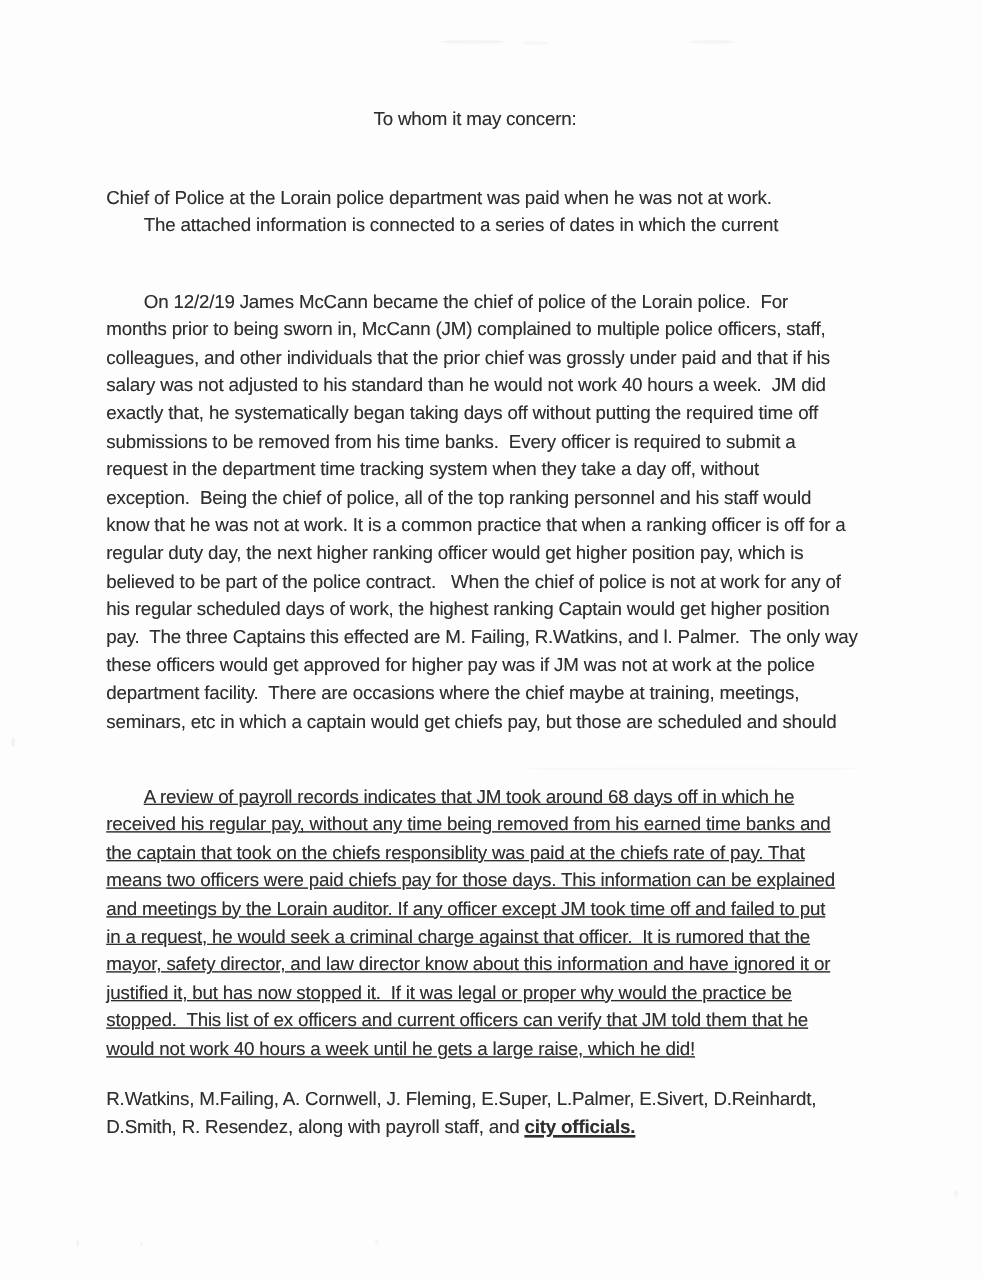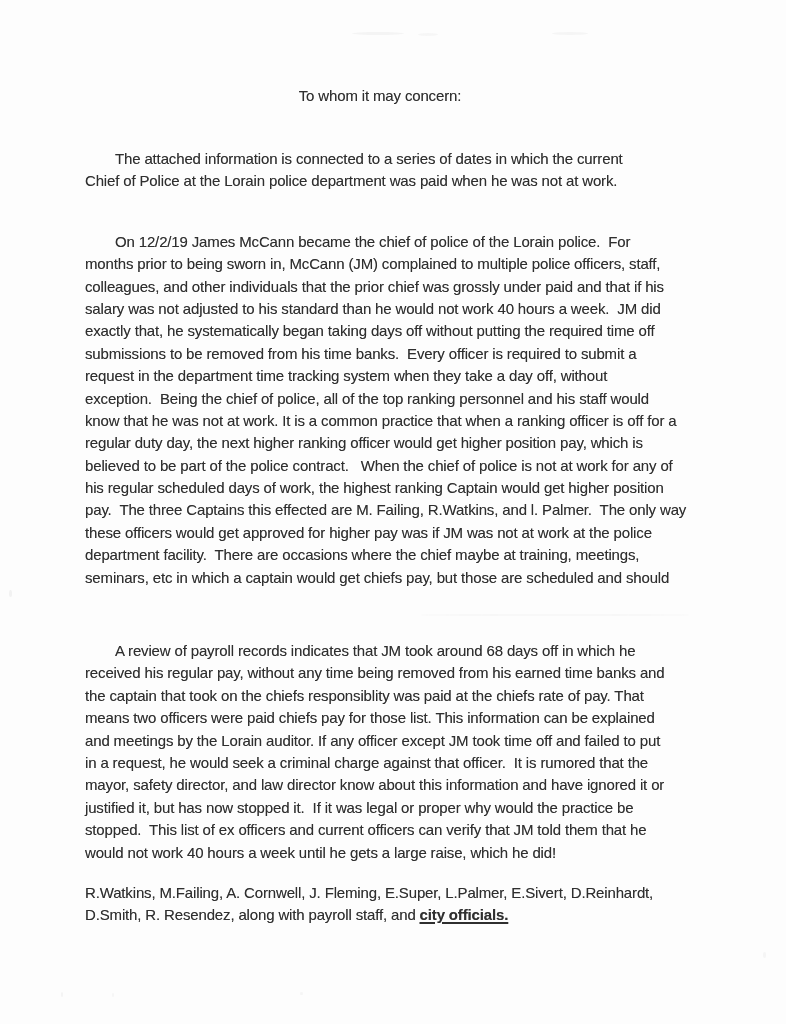--- a/index.html
+++ b/index.html
@@ -29,21 +29,21 @@
     transform: translateX(-13px);
   }
   .letter-body { margin-left: 85px; }
   .para .line {
     height: 22.4px;
     line-height: 22.4px;
     white-space: pre;
   }
   .p0 { margin-top: 41px; }
   .p1 { margin-top: 38px; }
-  .p2 { margin-top: 51px; }
+  .p2 { margin-top: 38px; text-decoration: underline; }
   .line.indent { padding-left: 30px; }
   .closing {
     margin-left: 85px;
     margin-top: 18px;
   }
   .closing .line {
     height: 22.4px;
     line-height: 22.4px;
     white-space: pre;
   }
@@ -73,22 +73,22 @@
 </head>
 <body>
 
 <div class="page">
 
   <div class="salutation">To whom it may concern:</div>
 
   <div class="letter-body">
 
   <div class="para p0">
+        <div class="line">Chief of Police at the Lorain police department was paid when he was not at work.</div>
         <div class="line indent">The attached information is connected to a series of dates in which the current</div>
-        <div class="line">Chief of Police at the Lorain police department was paid when he was not at work.</div>
       </div>
       <div class="para p1">
         <div class="line indent">On 12/2/19 James McCann became the chief of police of the Lorain police.  For</div>
         <div class="line">months prior to being sworn in, McCann (JM) complained to multiple police officers, staff,</div>
         <div class="line">colleagues, and other individuals that the prior chief was grossly under paid and that if his</div>
         <div class="line">salary was not adjusted to his standard than he would not work 40 hours a week.  JM did</div>
         <div class="line">exactly that, he systematically began taking days off without putting the required time off</div>
         <div class="line">submissions to be removed from his time banks.  Every officer is required to submit a</div>
         <div class="line">request in the department time tracking system when they take a day off, without</div>
         <div class="line">exception.  Being the chief of police, all of the top ranking personnel and his staff would</div>
@@ -98,21 +98,21 @@
         <div class="line">his regular scheduled days of work, the highest ranking Captain would get higher position</div>
         <div class="line">pay.  The three Captains this effected are M. Failing, R.Watkins, and l. Palmer.  The only way</div>
         <div class="line">these officers would get approved for higher pay was if JM was not at work at the police</div>
         <div class="line">department facility.  There are occasions where the chief maybe at training, meetings,</div>
         <div class="line">seminars, etc in which a captain would get chiefs pay, but those are scheduled and should</div>
       </div>
       <div class="para p2">
         <div class="line indent">A review of payroll records indicates that JM took around 68 days off in which he</div>
         <div class="line">received his regular pay, without any time being removed from his earned time banks and</div>
         <div class="line">the captain that took on the chiefs responsiblity was paid at the chiefs rate of pay. That</div>
-        <div class="line">means two officers were paid chiefs pay for those list. This information can be explained</div>
+        <div class="line">means two officers were paid chiefs pay for those days. This information can be explained</div>
         <div class="line">and meetings by the Lorain auditor. If any officer except JM took time off and failed to put</div>
         <div class="line">in a request, he would seek a criminal charge against that officer.  It is rumored that the</div>
         <div class="line">mayor, safety director, and law director know about this information and have ignored it or</div>
         <div class="line">justified it, but has now stopped it.  If it was legal or proper why would the practice be</div>
         <div class="line">stopped.  This list of ex officers and current officers can verify that JM told them that he</div>
         <div class="line">would not work 40 hours a week until he gets a large raise, which he did!</div>
       </div>
     </div>
 
   <div class="closing">

